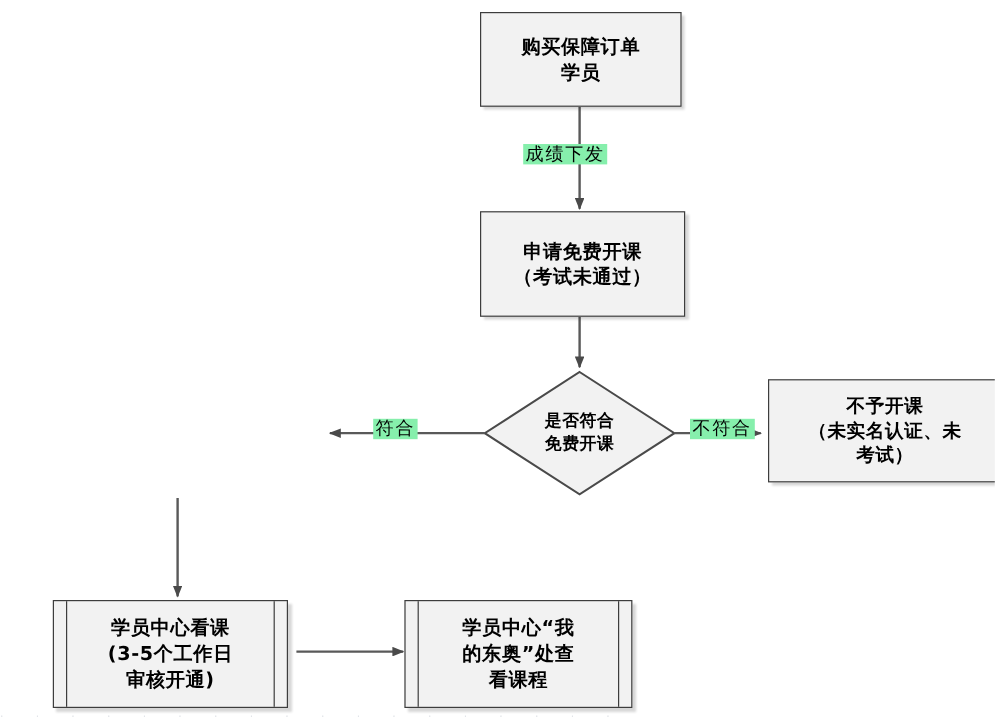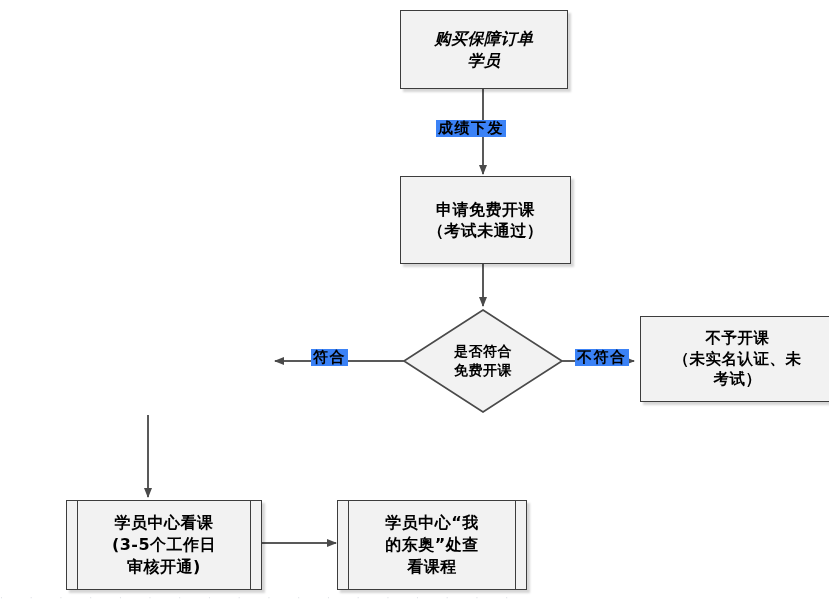--- a/index.html
+++ b/index.html
@@ -91,25 +91,25 @@
     font-size: 14px;
     line-height: 1.34;
     letter-spacing: 0.5px;
     font-weight: 600;
     color: #000;
     z-index: 4;
     pointer-events: none;
   }
   .edge-label {
     position: absolute;
-    background: #3b82f6;
+    background: #86efac;
     color: #000000;
     font-size: 15px;
     letter-spacing: 1.5px;
-    font-weight: 700;
+    font-weight: 400;
     line-height: 1;
     padding: 1px 2px;
     z-index: 4;
     white-space: nowrap;
   }
   .bottom-noise {
     position: absolute;
     left: 0;
     right: 0;
     bottom: 0;
@@ -143,21 +143,21 @@
 
     <line x1="404" y1="361" x2="275" y2="361" stroke="#595959" stroke-width="1.8" marker-end="url(#arrow)"></line>
 
     <line x1="562" y1="361" x2="634" y2="361" stroke="#595959" stroke-width="1.8" marker-end="url(#arrow)"></line>
 
     <line x1="148" y1="415" x2="148" y2="497" stroke="#595959" stroke-width="2" marker-end="url(#arrow)"></line>
 
     <line x1="247" y1="543" x2="336" y2="543" stroke="#595959" stroke-width="2" marker-end="url(#arrow)"></line>
   </svg>
 
-  <div class="node rect" style="left:400px; top:10px; width:168px; height:79px;font-style:italic;">
+  <div class="node rect" style="left:400px; top:10px; width:168px; height:79px;">
     <span>购买保障订单
 学员</span>
   </div>
 
   <div class="node rect" style="left:400px; top:176px; width:171px; height:88px;">
     <span>申请免费开课
 （考试未通过）</span>
   </div>
 
   <div class="diamond-label" style="left:414px; top:330px; width:138px; height:62px;">
@@ -165,21 +165,21 @@
 免费开课</span>
   </div>
 
 
   <div class="node rect" style="left:640px; top:316px; width:195px; height:86px; font-size:15.5px;">
     <span>不予开课
 （未实名认证、未
 考试）</span>
   </div>
 
-  <div class="predef" style="left:66px; top:500px; width:194px; height:88px;">
+  <div class="predef" style="left:44px; top:500px; width:194px; height:88px;">
     <span class="bar left"></span>
     <span class="bar right"></span>
     <span class="ptext">学员中心看课
 (3-5个工作日
 审核开通)</span>
   </div>
 
   <div class="predef" style="left:337px; top:500px; width:188px; height:88px;">
     <span class="bar left"></span>
     <span class="bar right"></span>

